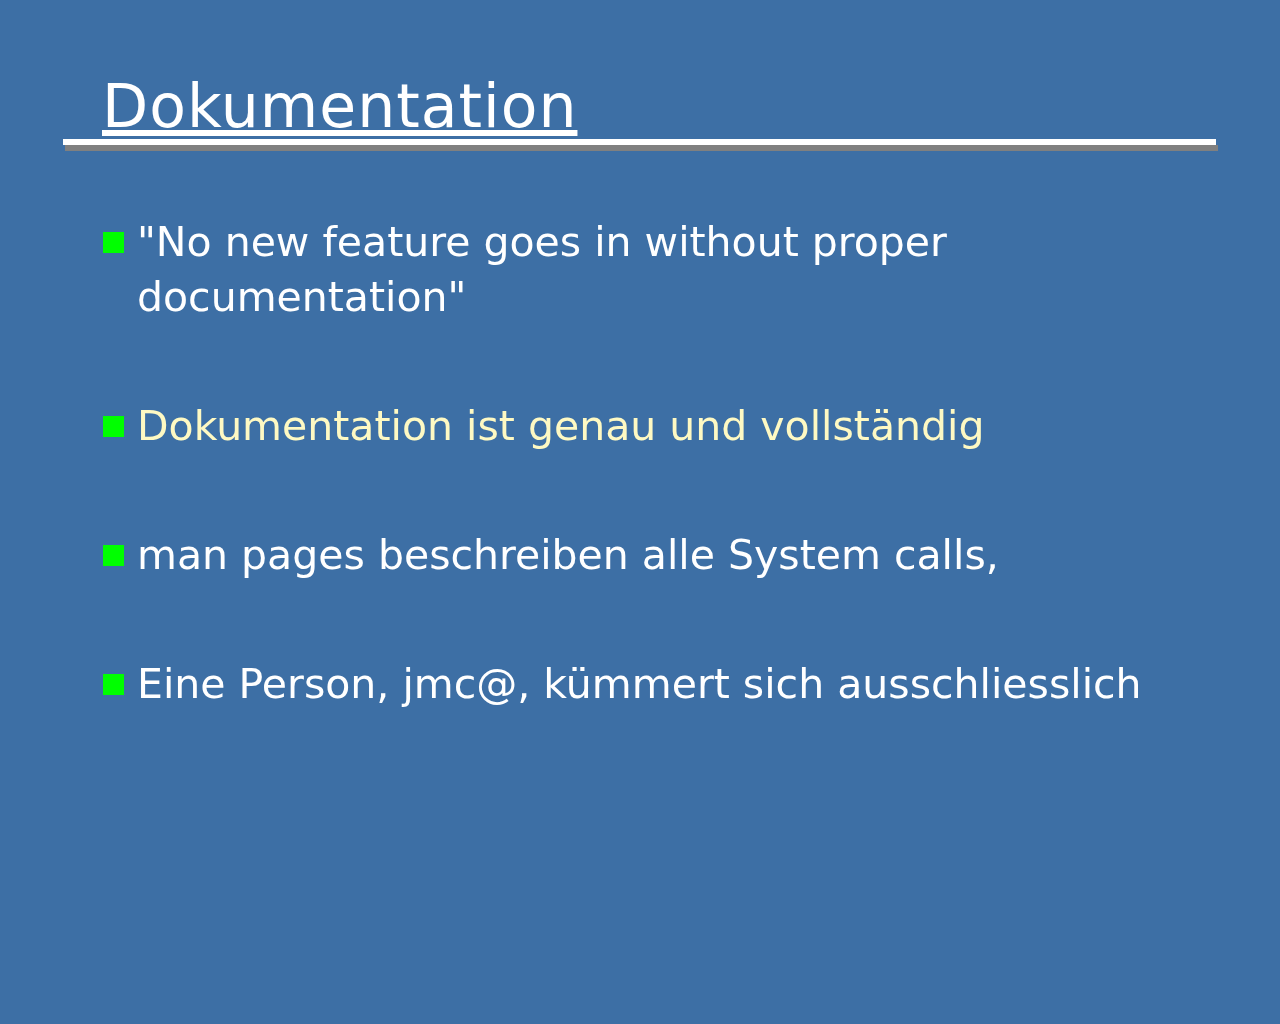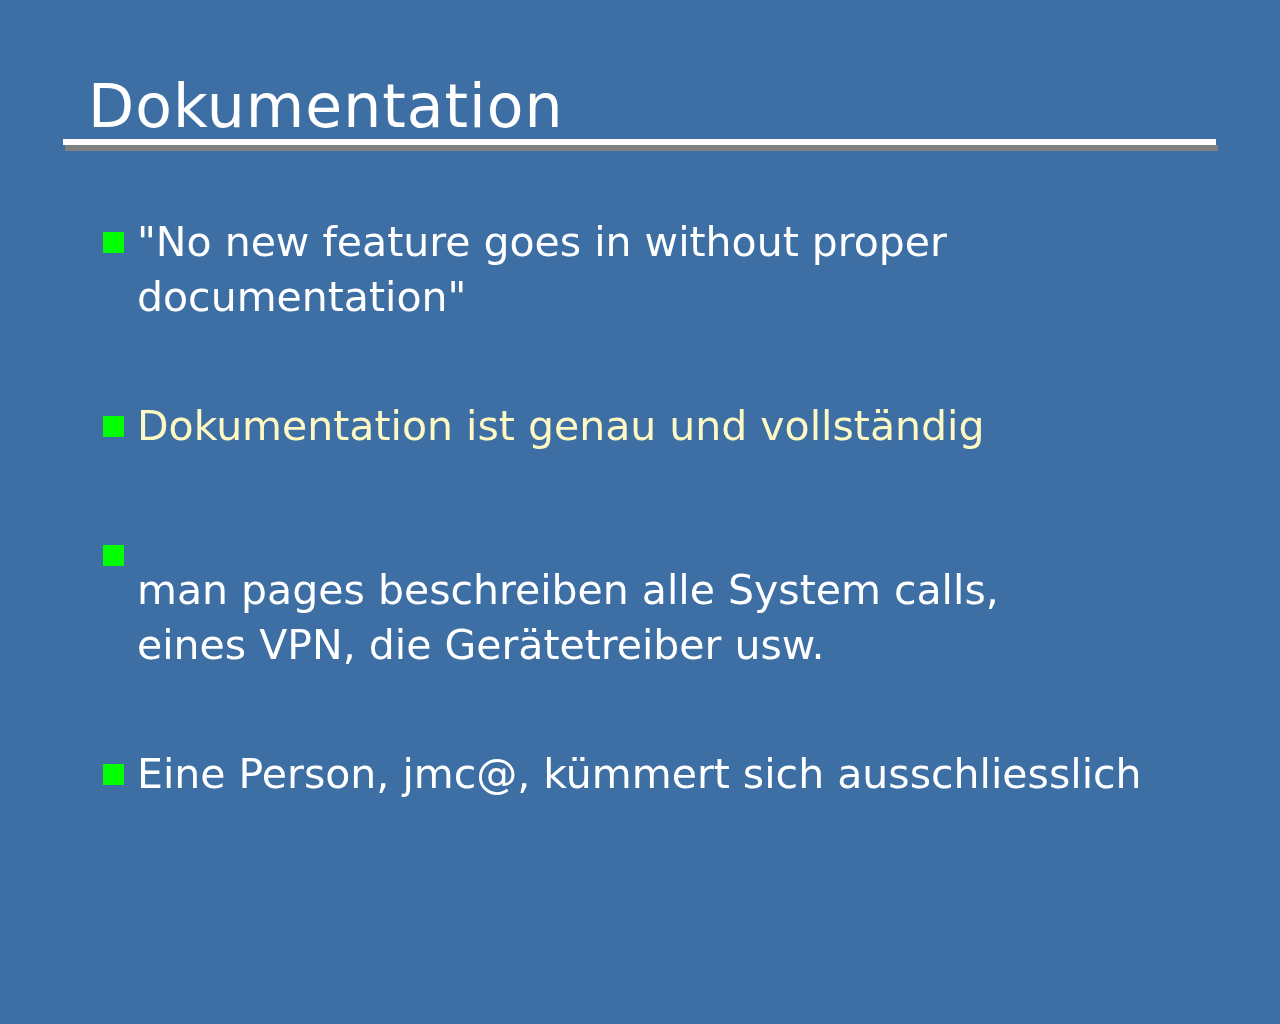--- a/index.html
+++ b/index.html
@@ -10,29 +10,30 @@
   .slide {
     position: relative;
     width: 1280px;
     height: 1024px;
     overflow: hidden;
     background: #3D6FA5;
     font-family: "DejaVu Sans", sans-serif;
   }
   .title {
     position: absolute;
-    left: 88px;
+    left: 102px;
     top: 76px;
     margin: 0;
     font-size: 60px;
     line-height: 1;
     font-weight: normal;
     color: #FFFFFF;
     letter-spacing: 1px;
     white-space: nowrap;
+    text-decoration: underline;
   }
   .rule {
     position: absolute;
     left: 63px;
     top: 139px;
     width: 1153px;
     height: 6px;
     background: #FFFFFF;
   }
   .rule-shadow {
@@ -95,23 +96,22 @@
 
     <li class="bullet-item">
       <span class="sq" style="background-color: rgb(0, 255, 0);"></span>
       <div class="bullet-text" style="color: #fef9c3;">
         <div class="line">Dokumentation ist genau und vollständig</div>
       </div>
     </li>
 
     <li class="bullet-item">
       <span class="sq" style="background-color: rgb(0, 255, 0);"></span>
-      <div class="bullet-text" style="color: rgb(255, 255, 255); margin-top: 35px;">
+      <div class="bullet-text" style="color: rgb(255, 255, 255);">
         <div class="line">man pages beschreiben alle System calls,</div>
-        <div class="line">eines VPN, die Gerätetreiber usw.</div>
       </div>
     </li>
 
     <li class="bullet-item">
       <span class="sq" style="background-color: rgb(0, 255, 0);"></span>
       <div class="bullet-text" style="color: rgb(255, 255, 255);">
         <div class="line">Eine Person, jmc@, kümmert sich ausschliesslich</div>
       </div>
     </li>
 

